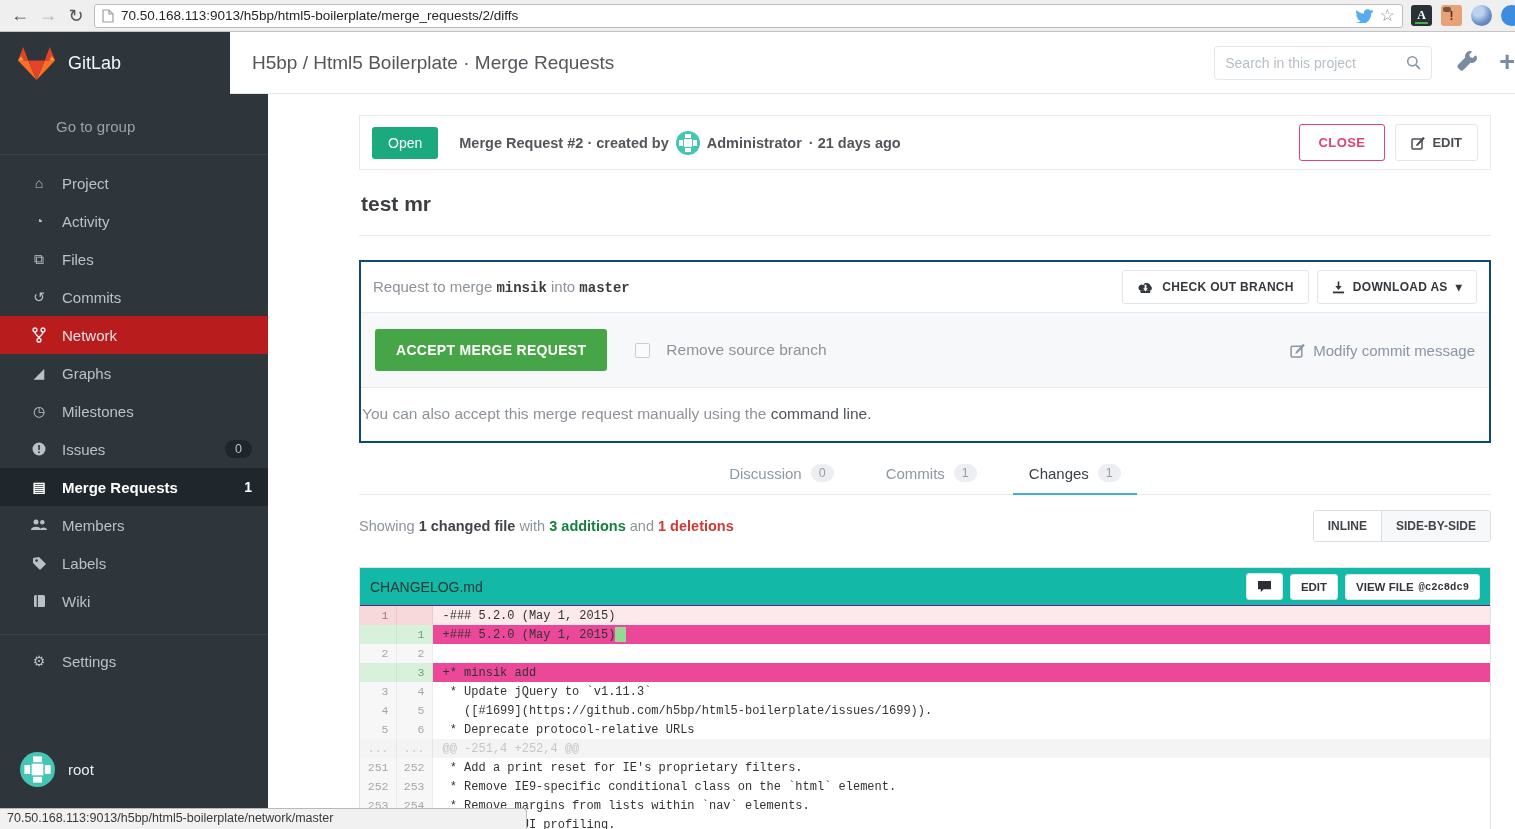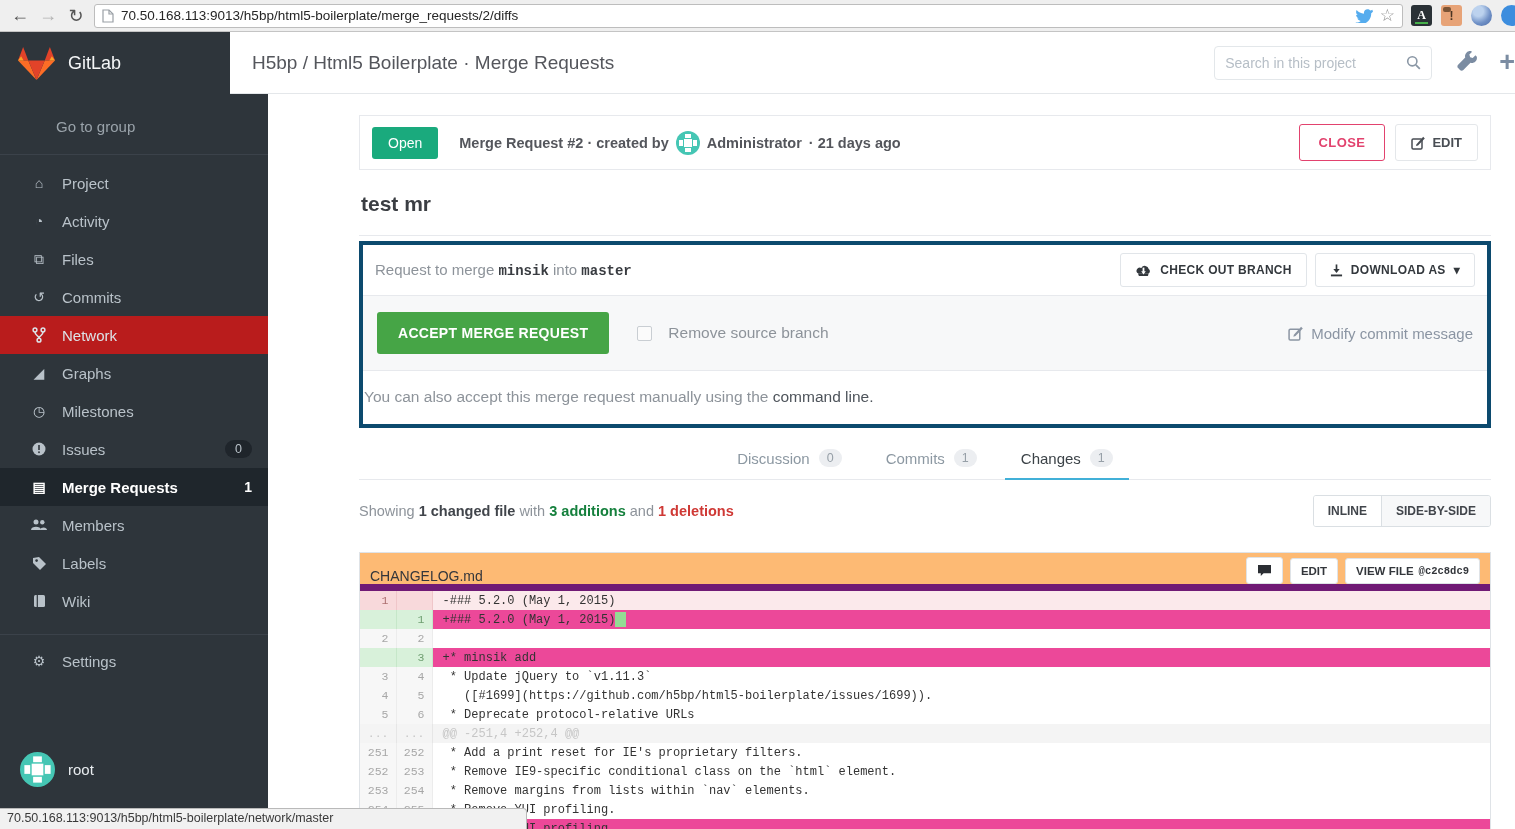--- a/index.html
+++ b/index.html
@@ -73,60 +73,60 @@
   .mr-meta { font-size:14.5px; color:#54565c; font-weight:bold; display:flex; align-items:center;
     gap:7px; flex:1; min-width:0; }
   .close-btn { border:1px solid #e2426e; color:#e2426e; background:#fff; font-weight:bold;
     font-size:13px; padding:10px 19px; border-radius:3px; margin-right:10px; letter-spacing:.4px; cursor:pointer; flex:none;}
   .edit-btn { border:1px solid #e4e7ea; color:#494e54; background:#fff; font-weight:bold;
     font-size:13px; padding:10px 15px; border-radius:3px; display:flex; gap:7px; align-items:center; cursor:pointer; flex:none;}
 
   .mr-title { font-size:21px; color:#3b3e43; font-weight:600; padding:22px 2px 19px;
     border-bottom:1px solid #e7e9ed; }
 
-  .mr-widget { border:4px solid #0c4a6e; margin-top:5px; }
+  .mr-widget { border:2px solid #0c4a6e; margin-top:24px; }
   .request-row { display:flex; align-items:center; padding:8px 12px; min-height:50px; }
   .request-text { font-size:15px; color:#8d939a; flex:1; }
   .branch { font-family:"Liberation Mono","DejaVu Sans Mono",monospace; font-weight:bold;
     color:#393c41; font-size:14px; }
   .co-btn { border:1px solid #e1e5e9; background:#fff; color:#33383d; font-weight:bold; font-size:12px;
     padding:9px 14px; border-radius:3px; display:inline-flex; align-items:center; gap:8px;
     margin-left:8px; letter-spacing:.3px; cursor:pointer; flex:none; }
   .accept-row { background:#f7f8f9; border-top:1px solid #e7e9ed; border-bottom:1px solid #e7e9ed;
     display:flex; align-items:center; padding:16px 14px; gap:16px; }
   .accept-btn { background:#46a546; color:#fff; font-weight:bold; font-size:14px; padding:13px 21px;
     border-radius:3px; border:none; letter-spacing:.3px; cursor:pointer; font-family:inherit; }
   .chk { width:15px; height:15px; border:1px solid #c9ced3; background:#fbfbfb; border-radius:2px;
     display:inline-block; margin-left:12px; cursor:pointer; flex:none; }
   .chk-label { color:#8d939a; font-size:15.5px; }
   .modify-link { margin-left:auto; color:#8b95a3; font-size:15px; display:flex; gap:8px;
     align-items:center; cursor:pointer; }
   .note-row { padding:17px 2px 18px 1px; font-size:15.5px; color:#8d939a; }
   .note-link { color:#4e545b; cursor:pointer; }
 
-  .tabs-row { display:flex; justify-content:center; gap:12px; border-bottom:1px solid #e7e9ed; margin-top:8px; }
+  .tabs-row { display:flex; justify-content:center; gap:20px; border-bottom:1px solid #e7e9ed; margin-top:8px; }
   .tab { padding:13px 16px 11px; font-size:15px; color:#8c98a2; display:flex; align-items:center;
     gap:9px; border-bottom:2px solid transparent; margin-bottom:-1px; cursor:pointer; }
   .tab.active { color:#3c4348; border-bottom-color:#41b0d8; }
   .tab-badge { background:#eceef1; color:#97a0a8; font-size:12.5px; padding:2px 8px; border-radius:10px; }
 
   .summary-row { display:flex; align-items:center; padding:15px 0 13px; }
   .summary-text { font-size:14.5px; color:#8d939a; flex:1; }
   .sum-b { color:#41454b; font-weight:bold; }
   .sum-add { color:#15803d; font-weight:bold; }
   .sum-del { color:#cf3935; font-weight:bold; }
   .toggle-group { display:flex; border:1px solid #dadfe3; border-radius:3px; overflow:hidden; flex:none; }
   .toggle-btn { padding:8px 14px; font-size:12px; font-weight:bold; color:#41454b;
     background:#f7f8f9; cursor:pointer; }
   .toggle-btn.active { background:#fff; }
   .toggle-btn + .toggle-btn { border-left:1px solid #dadfe3; }
 
   .file-box { border:1px solid #dfe3e7; margin-top:12px; }
-  .file-header { background:#fdba74; border-bottom:7px solid #701a75; height:38px; display:flex;
-    align-items:flex-end; padding:0 10px; }
+  .file-header { background:#14b8a6; border-bottom:1px solid #701a75; height:38px; display:flex;
+    align-items:center; padding:0 10px; }
   .file-name { font-size:14px; color:#33363b; flex:1; }
   .file-btn { border:1px solid #dfe3e7; background:#fff; border-radius:3px; font-weight:bold;
     font-size:11.5px; color:#33363b; padding:6px 10px; margin-left:7px; display:inline-flex;
     align-items:center; gap:5px; cursor:pointer; flex:none; }
   .ref { font-family:"Liberation Mono","DejaVu Sans Mono",monospace; font-size:10.5px; }
 
   .diff-table { width:100%; border-collapse:collapse;
     font-family:"Liberation Mono","DejaVu Sans Mono",monospace; font-size:12px; }
   .diff-table td { height:19px; padding:0; vertical-align:middle; }
   td.ln { width:36px; min-width:36px; text-align:right; padding-right:7px; color:#a7a7a7;

